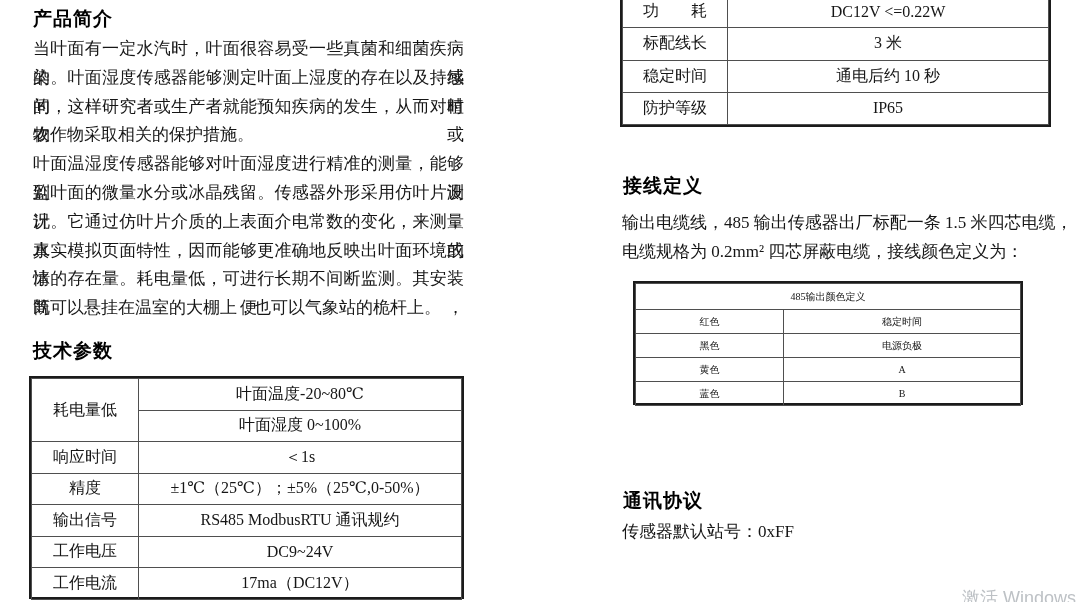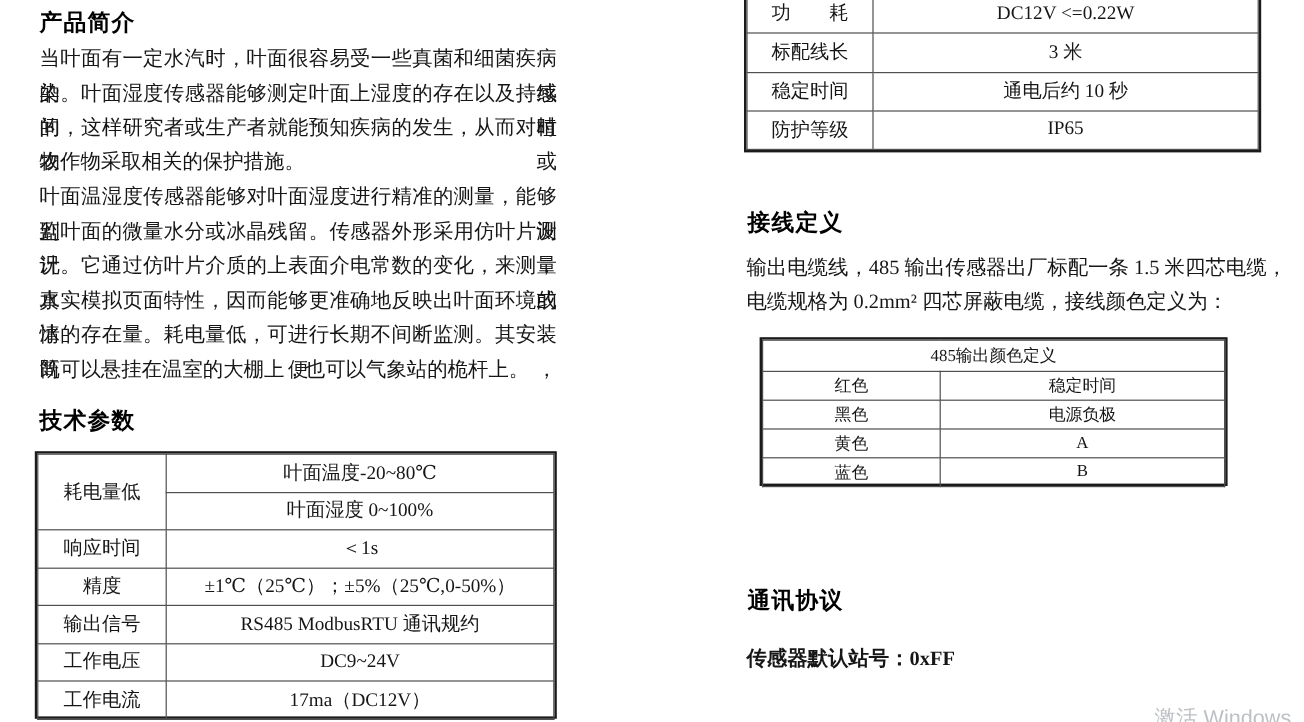--- a/index.html
+++ b/index.html
@@ -17,21 +17,21 @@
   }
   .para { position:absolute; }
   .ln { font-size:17px; height:28.8px; line-height:28.8px; white-space:nowrap; }
   .ln.j { white-space:normal; text-align:justify; text-align-last:justify; }
   .tbl-wrap { position:absolute; border:2px solid #1b1b1b; box-sizing:border-box; background:#fff; }
   table.doc-table { width:100%; height:100%; border-collapse:collapse; table-layout:fixed; }
   table.doc-table td {
     border:1px solid #4f4f4f; text-align:center; vertical-align:middle;
     padding:0 2px; font-size:16px; overflow:hidden; white-space:nowrap;
   }
-  #color-table-wrap td { font-size:14px;border-radius:11px; }
+  #color-table-wrap td { font-size:10px;border-radius:11px; }
   .body-line { position:absolute; font-size:17px; white-space:nowrap; }
   #watermark {
     position:absolute; left:962px; top:586px;
     font-family:"Liberation Sans","DejaVu Sans",sans-serif;
     font-size:18px; color:#bdc1c5; white-space:nowrap;
   }
 </style>
 </head>
 <body>
 
@@ -149,18 +149,18 @@
       <tr style="height:24px">
         <td>蓝色</td>
         <td>B</td>
       </tr>
     </tbody>
       </table>
   </div>
 
   <div class="heading" style="left:623px; top:488px;">通讯协议</div>
 
-  <div class="body-line" style="left:622px; top:537px;font-weight:bold;">传感器默认站号：0xFF</div>
+  <div class="body-line" style="left:622px; top:520px;">传感器默认站号：0xFF</div>
   <div class="body-line" style="left:622px; top:611px;text-decoration:underline;">波特率：9600</div>
 
   <div id="watermark">激活 Windows</div>
 
 </div>
 
 </body></html>

